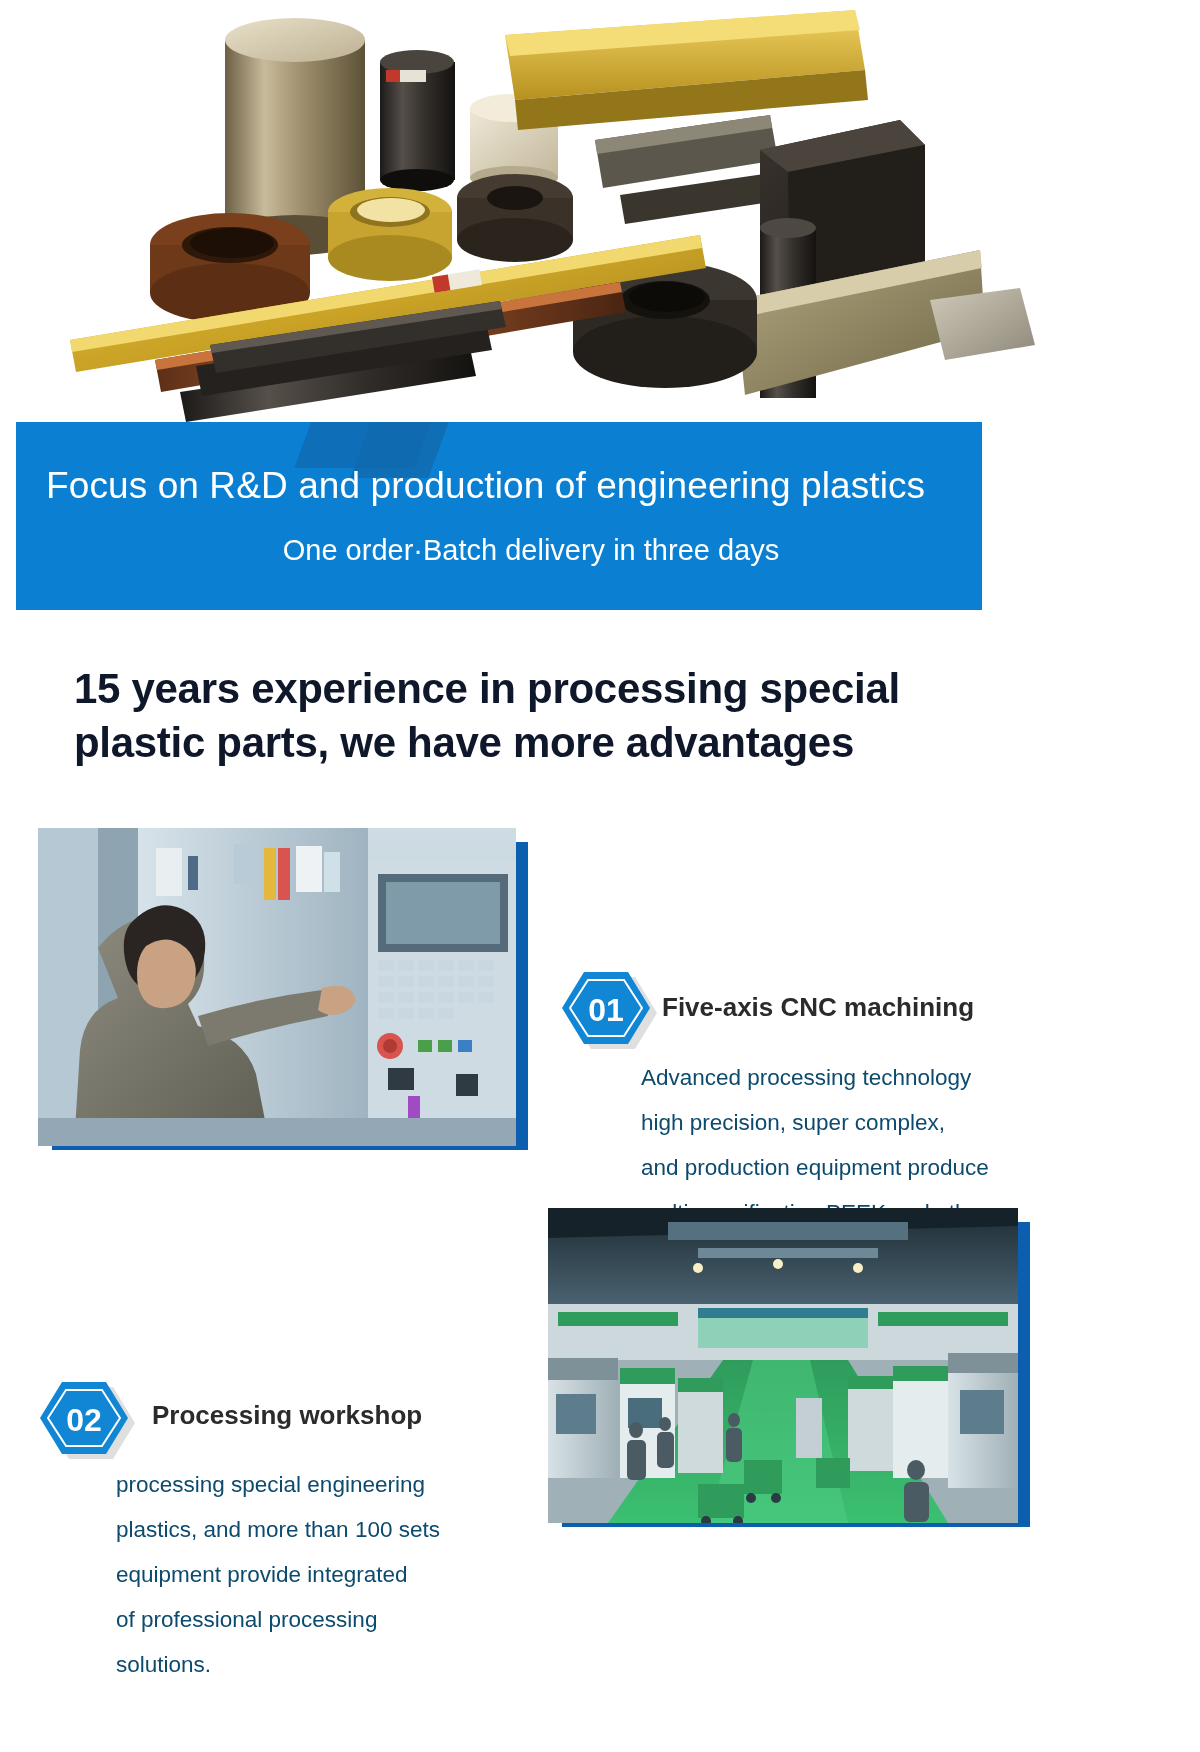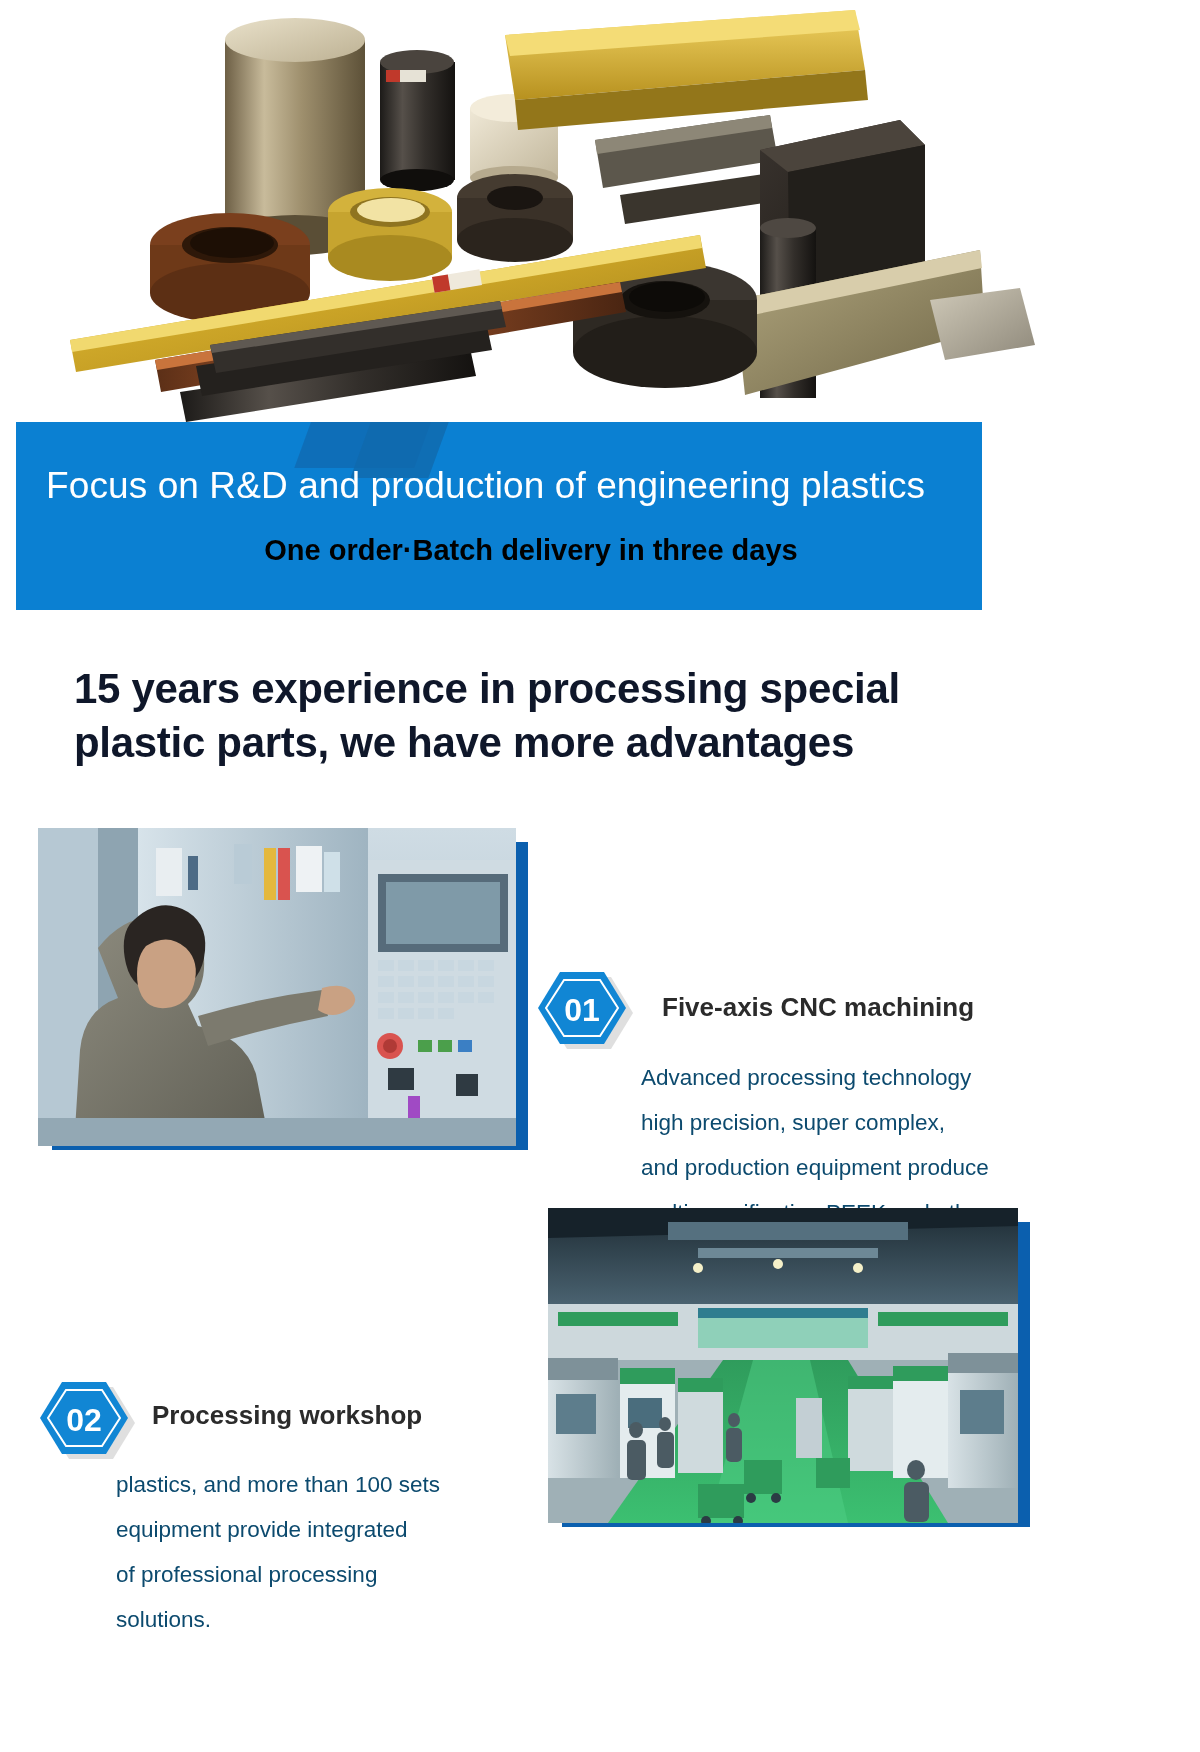--- a/index.html
+++ b/index.html
@@ -34,21 +34,21 @@
     transform: skewX(-20deg);
   }
   .banner-line1 {
     position: absolute; left: 30px; top: 43px;
     color: #fff; font-size: 37px; font-weight: 400;
     letter-spacing: .1px; white-space: nowrap;
   }
   .banner-line2 {
     position: absolute; left: 0; top: 112px; width: 1030px;
     text-align: center;
-    color: #000000; font-size: 29px; font-weight: 700;
+    color: #ffffff; font-size: 29px; font-weight: 400;
     white-space: nowrap;
   }
 
   
   .headline {
     position: absolute; left: 74px; top: 662px; width: 1000px;
     color: #0f172a; font-size: 42px; font-weight: bold;
     line-height: 54px; letter-spacing: -.3px;
   }
   .photo {
@@ -322,21 +322,21 @@
       <path d="M60 120 q28 -36 66 -30 q38 6 40 40 q2 30 -16 46 l10 22 q46 10 58 48 l14 72 H36 l6 -96 q4 -40 38 -52 z" fill="url(#coatG)"></path>
       <path d="M92 96 q28 -30 58 -12 q22 14 16 46 q-6 30 -36 34 q-34 4 -42 -28 q-6 -26 4 -40 z" fill="#2a2522"></path>
       <path d="M108 118 q22 -14 40 2 q14 14 8 36 q-6 22 -28 24 q-22 2 -28 -22 q-4 -26 8 -40 z" fill="#c9a183"></path>
       <path d="M160 188 q60 -18 124 -26 l6 26 q-62 12 -120 30 z" fill="#7c7a6e"></path>
       <path d="M284 160 q22 -6 30 4 q8 10 -4 18 q-16 10 -30 0 z" fill="#c9a183"></path>
     </g>
     <rect x="0" y="290" width="478" height="28" fill="#93a8b4"></rect>
   </svg>
 </div>
 
-<div class="hexwrap" style="left:536px; top:968px;text-align:center;">
+<div class="hexwrap" style="left:560px; top:968px;text-align:center;">
   <svg width="92" height="80" viewBox="0 0 92 80">
     <polygon points="24,4 68,4 90,40 68,76 24,76 2,40" fill="#b9b9b9" opacity=".45" transform="translate(7,5)"></polygon>
     <polygon points="24,4 68,4 90,40 68,76 24,76 2,40" fill="#1186d4"></polygon>
     <polygon points="28,12 64,12 82,40 64,68 28,68 10,40" fill="none" stroke="#ffffff" stroke-width="2"></polygon>
     <text x="46" y="53" text-anchor="middle" fill="#ffffff" font-family="Liberation Sans, sans-serif" font-size="32" font-weight="bold">01</text>
   </svg>
 </div>
 <div class="feat-title" style="left:655px; top:992px;margin-left:7px;">Five-axis CNC machining</div>
 <div class="feat-body" style="left:641px; top:1055px; width:430px;">
   <div>Advanced processing technology</div>
@@ -431,17 +431,18 @@
 <div class="hexwrap" style="left:38px; top:1378px;">
   <svg width="92" height="80" viewBox="0 0 92 80">
     <polygon points="24,4 68,4 90,40 68,76 24,76 2,40" fill="#b9b9b9" opacity=".45" transform="translate(7,5)"></polygon>
     <polygon points="24,4 68,4 90,40 68,76 24,76 2,40" fill="#1186d4"></polygon>
     <polygon points="28,12 64,12 82,40 64,68 28,68 10,40" fill="none" stroke="#ffffff" stroke-width="2"></polygon>
     <text x="46" y="53" text-anchor="middle" fill="#ffffff" font-family="Liberation Sans, sans-serif" font-size="32" font-weight="bold">02</text>
   </svg>
 </div>
 <div class="feat-title" style="left:152px; top:1400px;">Processing workshop</div>
 <div class="feat-body" style="left:116px; top:1462px; width:420px;">
+  <div>processing special engineering</div>
   <div>plastics, and more than 100 sets</div>
   <div>equipment provide integrated</div>
   <div>of professional processing</div>
   <div>solutions.</div>
 </div>
 
 </body></html>

